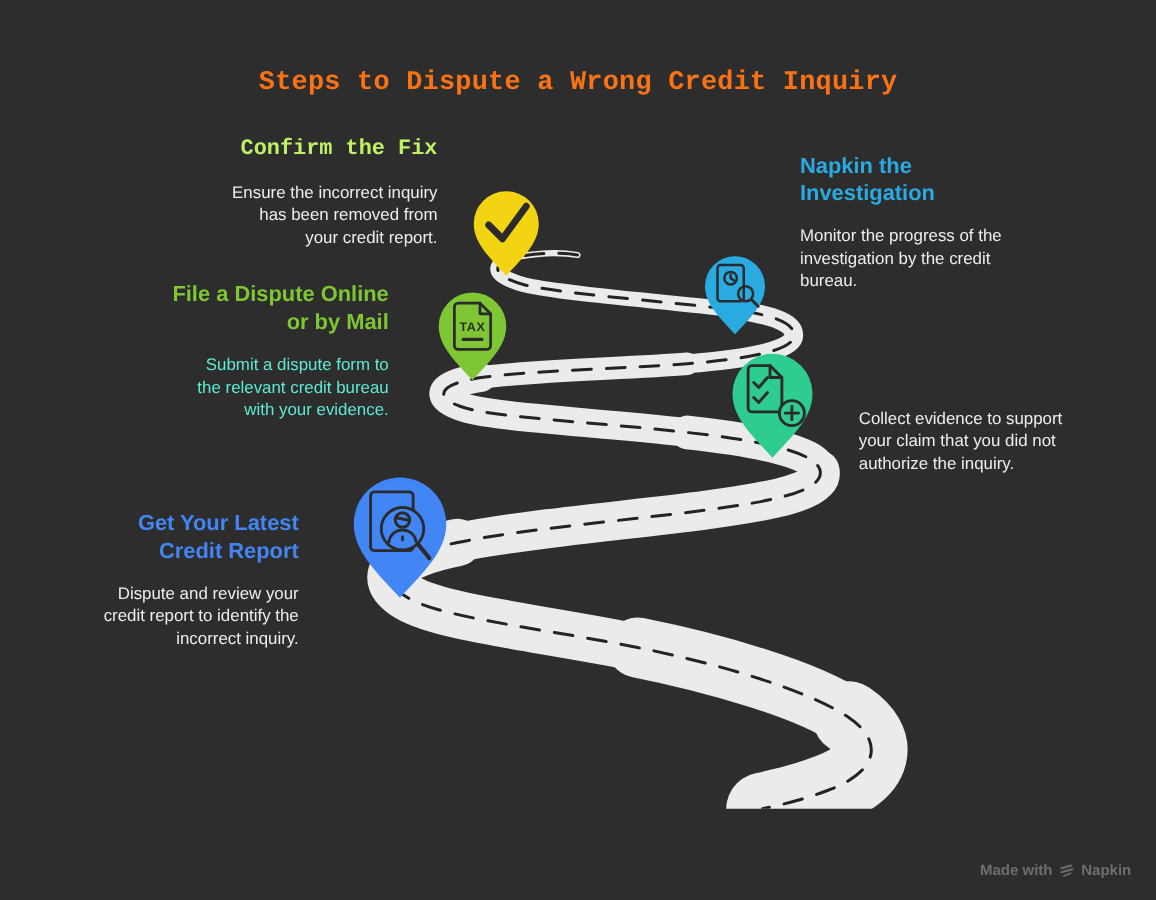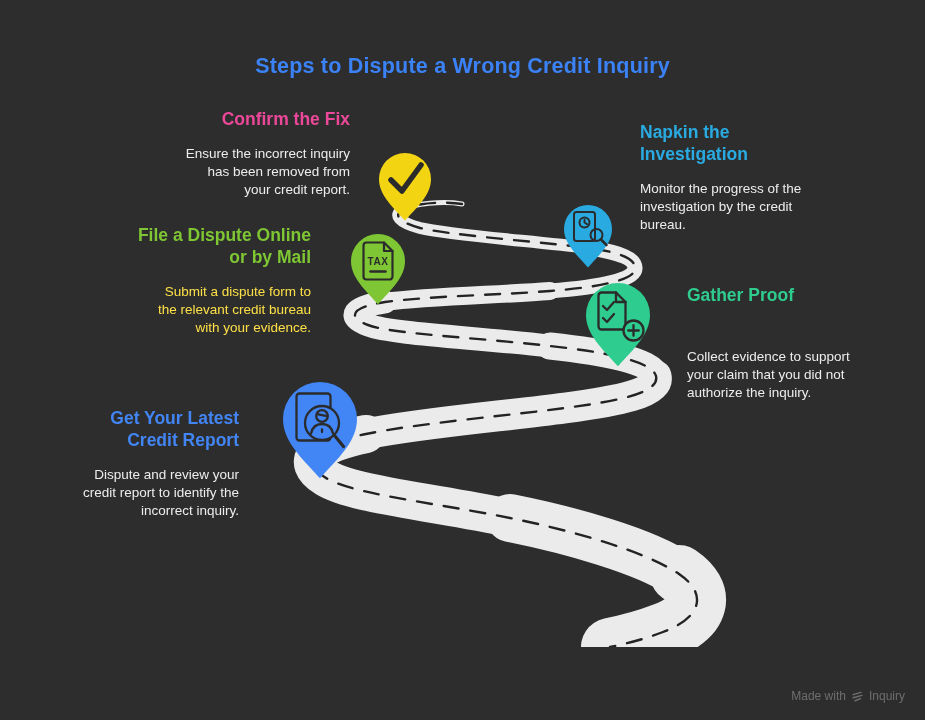--- a/index.html
+++ b/index.html
@@ -27,21 +27,21 @@
   .align-right{text-align:right;}
   .align-left{text-align:left;}
   #step-confirm{top:108px;right:575px;width:230px;}
   #step-track{top:121px;left:640px;width:210px;}
   #step-file{top:224px;right:614px;width:230px;}
   #step-gather{top:284px;left:687px;width:210px;}
   #step-report{top:374px;right:686px;width:210px;}
   .footer{
     position:absolute;right:20px;bottom:17px;z-index:2;
     display:flex;align-items:center;gap:5px;
-    font-size:12px;font-weight:400;
+    font-size:12px;font-weight:700;
   }
   .tax-label{
     font-size:10px;font-weight:700;letter-spacing:.5px;
     font-family:"Liberation Sans","DejaVu Sans",sans-serif;
   }
 </style>
 </head>
 <body>
 
 <div id="stage" style="background: rgb(45, 45, 45);">
@@ -120,47 +120,46 @@
         <circle cx="322" cy="423" r="17" fill="#4285F4"></circle>
         <circle cx="322" cy="416" r="5.8"></circle>
         <path d="M317,414.2 L327,416.2"></path>
         <path d="M311,433.5 C312.5,426.5 317.5,424 322,424 C326.5,424 331.5,426.5 333,433.5"></path>
         <path d="M322,429.5 L322,432"></path>
         <path stroke-width="3.2" d="M334.5,435.5 L343.5,446.5"></path>
       </g>
     </g>
   </svg>
 
-  <div class="title" style="color: #3b82f6;">Steps to Dispute a Wrong Credit Inquiry</div>
+  <div class="title" style="color: #f97316; font-family: Liberation Mono, monospace;">Steps to Dispute a Wrong Credit Inquiry</div>
 
   <div class="step align-right" id="step-confirm">
-    <div class="heading" style="color: #ec4899;">Confirm the Fix</div>
+    <div class="heading" style="color: #bef264; font-family: Liberation Mono, monospace;">Confirm the Fix</div>
     <div class="desc" style="color: rgb(237, 237, 237);">Ensure the incorrect inquiry
 has been removed from
 your credit report.</div>
   </div>
 
   <div class="step align-left" id="step-track">
     <div class="heading" style="color: rgb(41, 171, 226);">Napkin the
 Investigation</div>
     <div class="desc" style="color: rgb(237, 237, 237);">Monitor the progress of the
 investigation by the credit
 bureau.</div>
   </div>
 
   <div class="step align-right" id="step-file">
     <div class="heading" style="color: rgb(126, 198, 51);">File a Dispute Online
 or by Mail</div>
-    <div class="desc" style="color: #fde047;">Submit a dispute form to
+    <div class="desc" style="color: #5eead4;">Submit a dispute form to
 the relevant credit bureau
 with your evidence.</div>
   </div>
 
   <div class="step align-left" id="step-gather">
-    <div class="heading" style="color: rgb(46, 204, 142);">Gather Proof</div>
     <div class="desc" style="color: rgb(237, 237, 237); margin-top: 42px;">Collect evidence to support
 your claim that you did not
 authorize the inquiry.</div>
   </div>
 
   <div class="step align-right" id="step-report">
     <div class="heading" style="color: rgb(66, 133, 244); margin-top: 33px;">Get Your Latest
 Credit Report</div>
     <div class="desc" style="color: rgb(237, 237, 237);">Dispute and review your
 credit report to identify the
@@ -169,16 +168,16 @@
 
   <div class="footer" style="color: rgb(110, 110, 110);">
     <span>Made with</span>
     <svg width="13" height="13" viewBox="0 0 13 13">
       <g fill="none" stroke="#6E6E6E" stroke-width="1.5" stroke-linecap="round">
         <path d="M2,4.6 L10,2.4"></path>
         <path d="M2,7.8 L11,5.4"></path>
         <path d="M4,10.8 L9.4,8.6"></path>
       </g>
     </svg>
-    <span>Inquiry</span>
+    <span>Napkin</span>
   </div>
 
 </div>
 
 </body></html>

